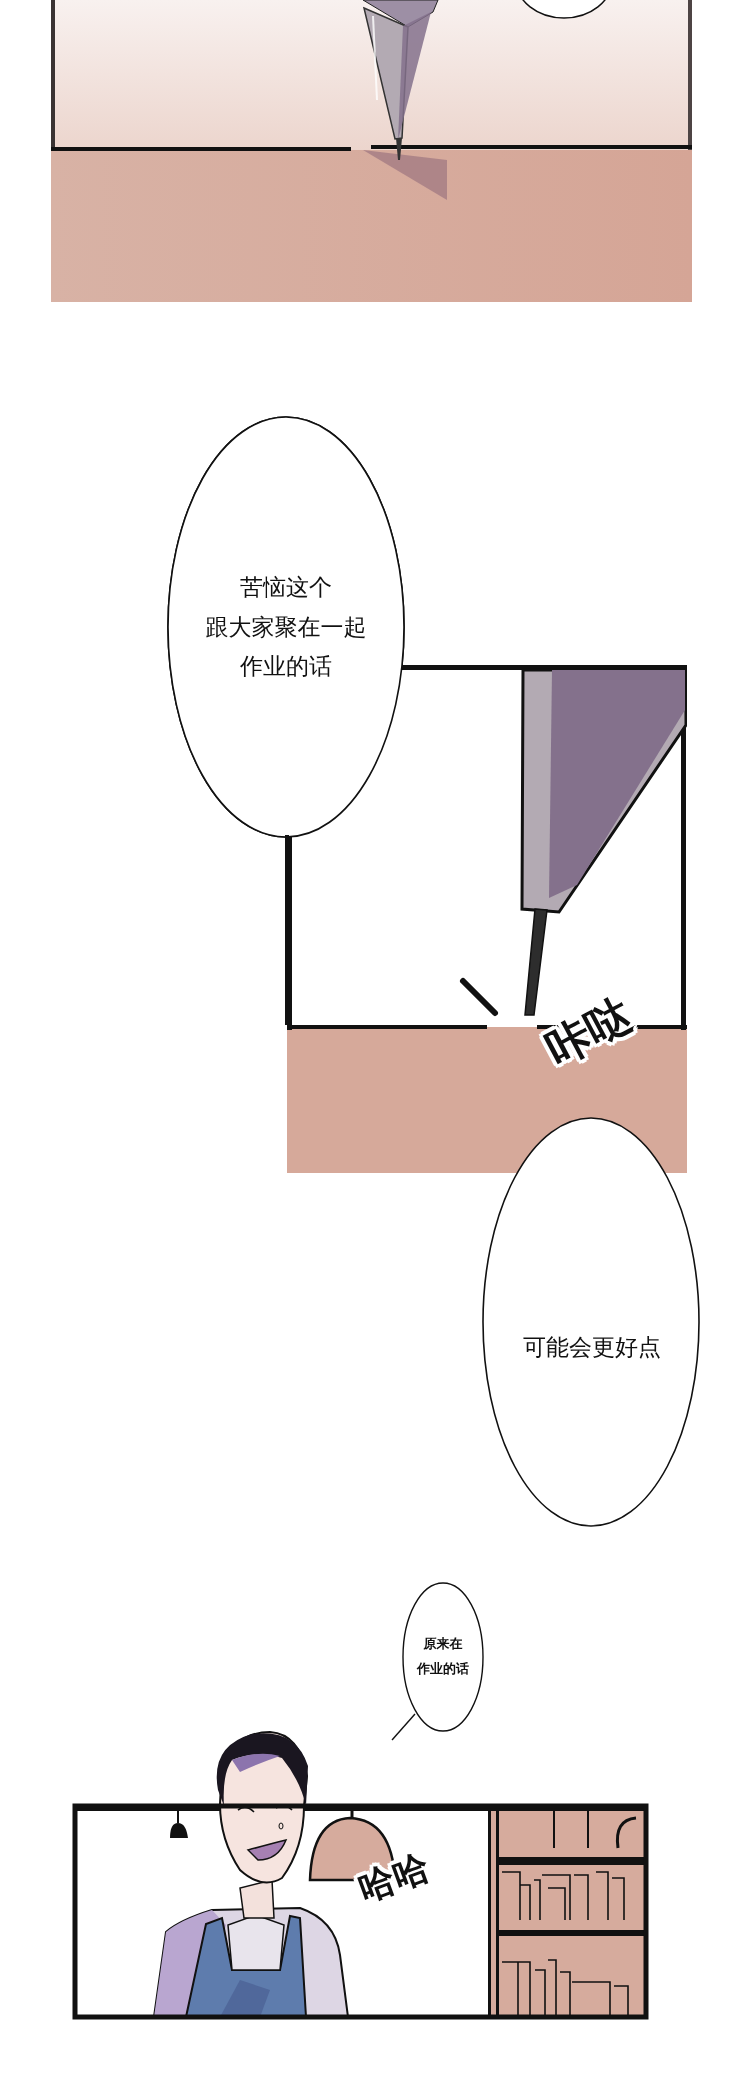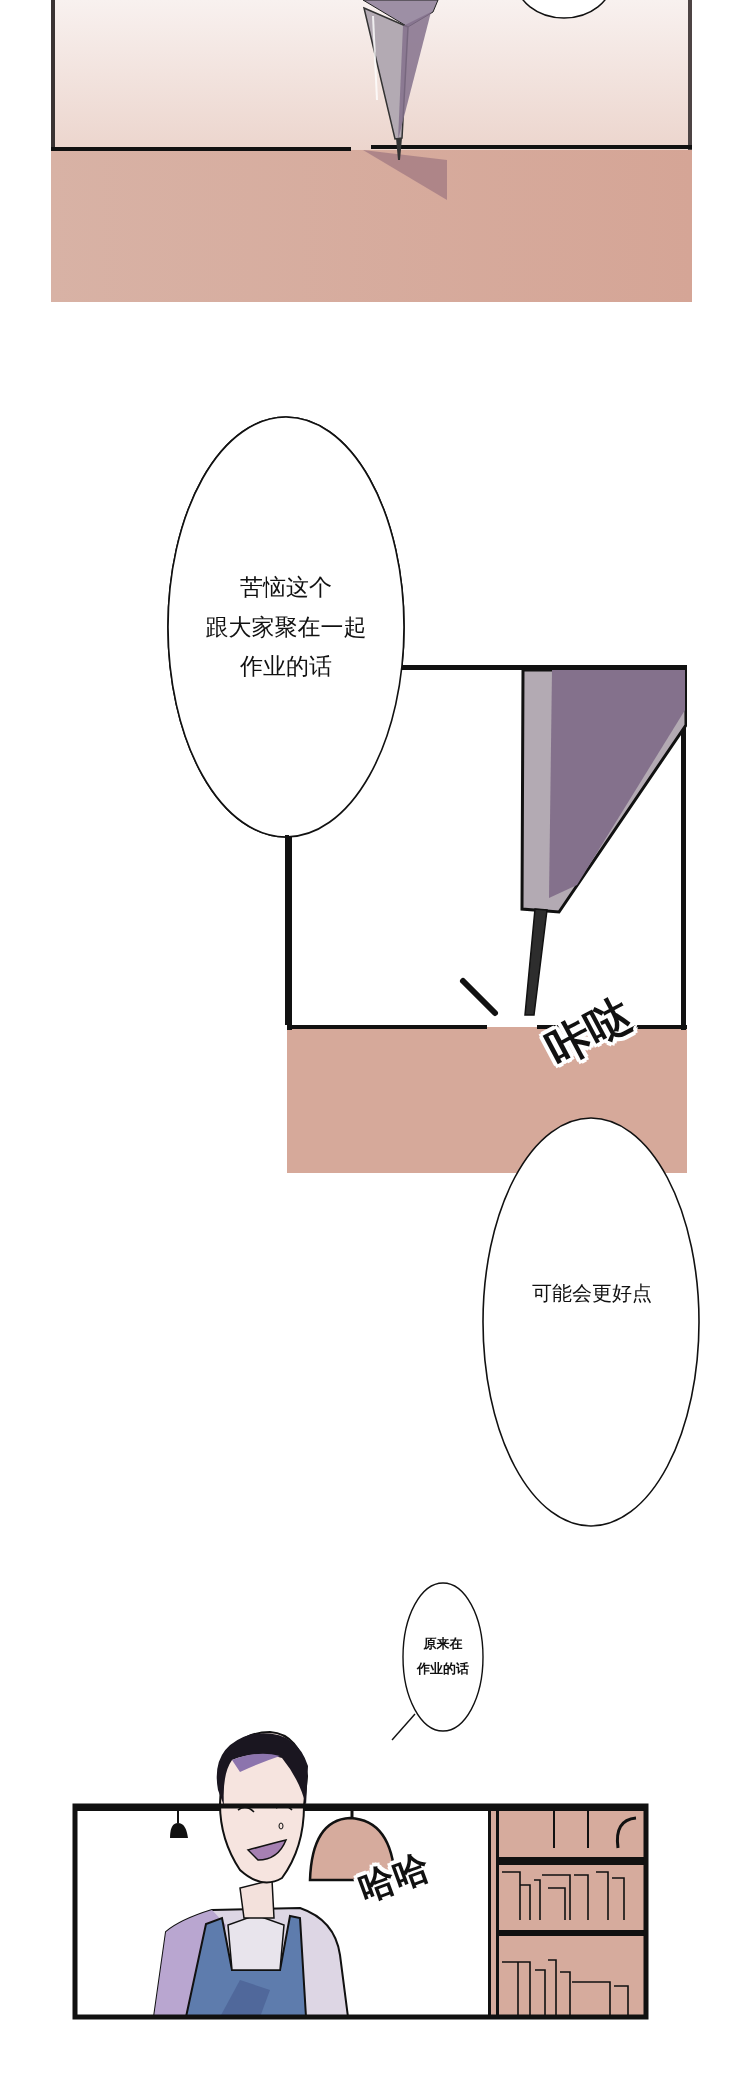--- a/index.html
+++ b/index.html
@@ -81,21 +81,21 @@
 </svg>
 <div class="bubble-text" style="left:168px;top:568px;width:236px;font-size:23px;">
   <div>苦恼这个</div>
   <div>跟大家聚在一起</div>
   <div>作业的话</div>
 </div>
 
 <svg class="layer" width="740" height="2078" style="pointer-events:none">
   <ellipse cx="591" cy="1322" rx="108" ry="204" fill="#fff" stroke="#111" stroke-width="1.6"></ellipse>
 </svg>
-<div class="bubble-text" style="left:486px;top:1276px;width:212px;font-size:20px;">
+<div class="bubble-text" style="left:486px;top:1328px;width:212px;font-size:23px;">
   <div>可能会更好点</div>
 </div>
 
 <svg class="layer" width="740" height="2078" style="pointer-events:none">
   <ellipse cx="443" cy="1657" rx="40" ry="74" fill="#fff" stroke="#111" stroke-width="1.4"></ellipse>
   <path d="M415 1714 L392 1740" stroke="#111" stroke-width="1.4"></path>
 </svg>
 <div class="bubble-text" style="left:403px;top:1632px;width:80px;font-size:13px;line-height:1.9;font-weight:bold;">
   <div>原来在</div>
   <div>作业的话</div>

